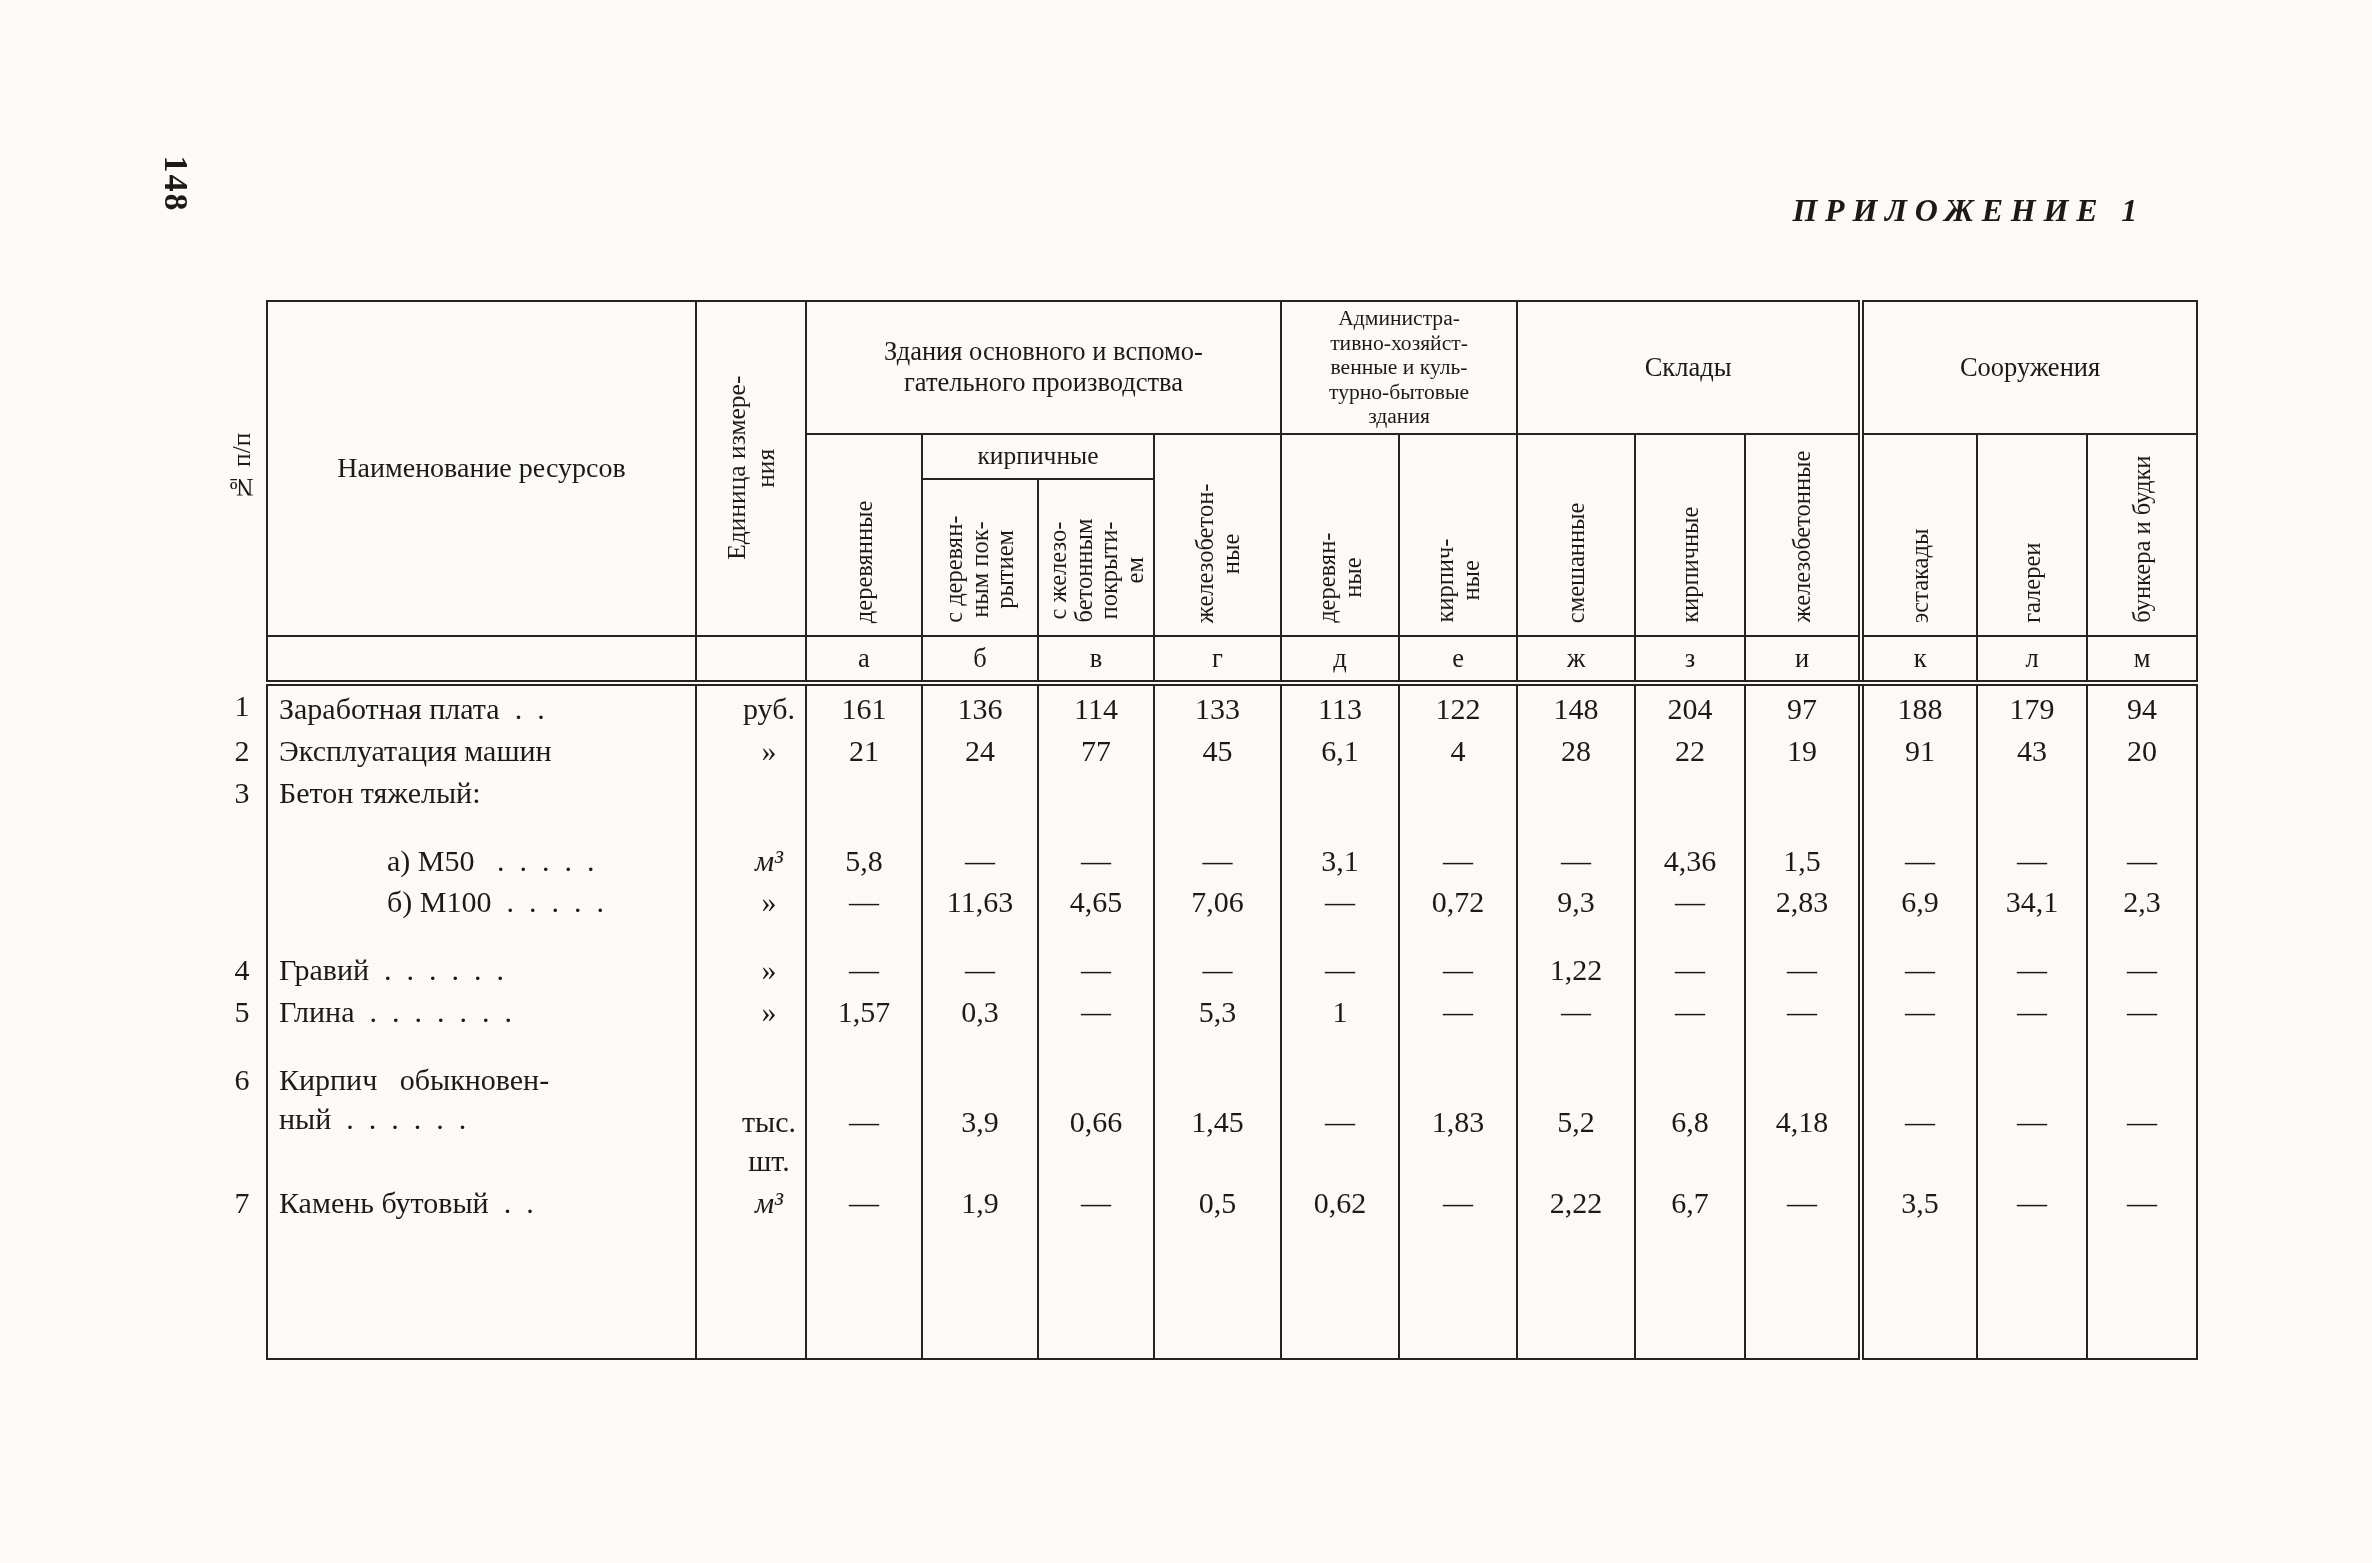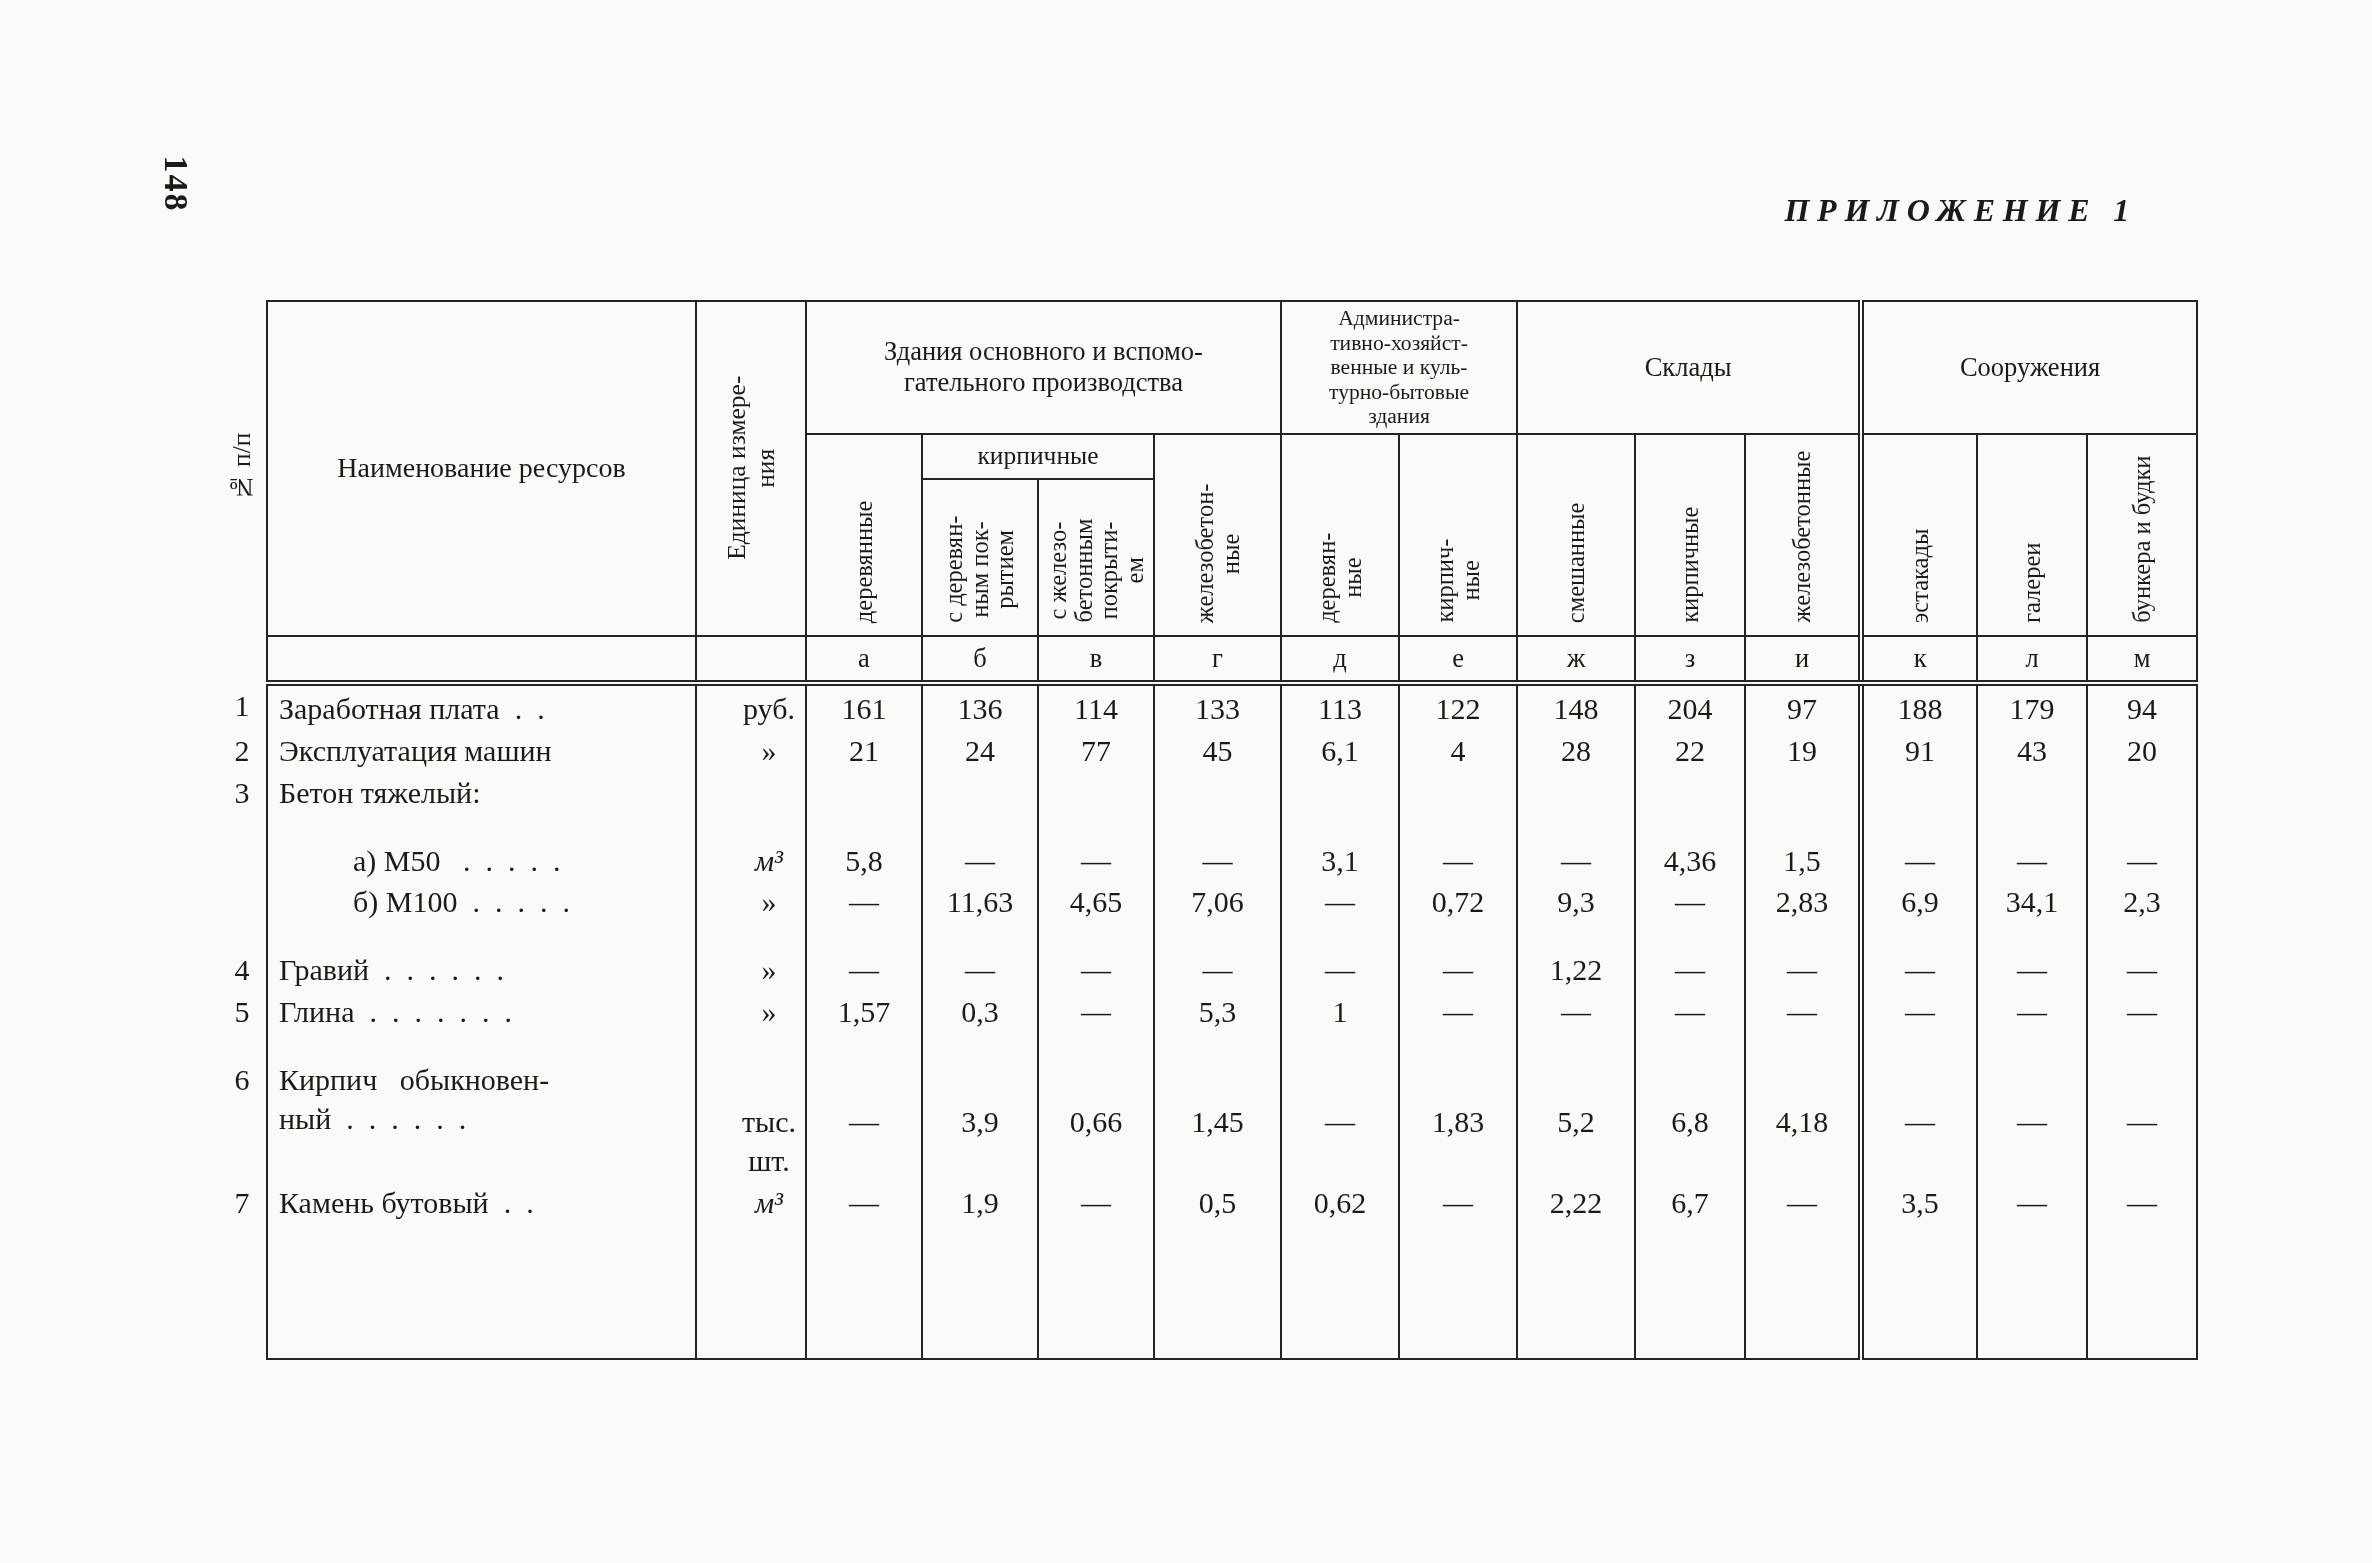--- a/index.html
+++ b/index.html
@@ -6,21 +6,21 @@
   html,body { background:#e9e7e2; }
   body { font-family:"Liberation Serif","DejaVu Serif",serif; color:#1c1a16; }
   .page { position:relative; width:2373px; height:1563px; background:#fbfaf6; overflow:hidden; }
 
   .page-number {
     position:absolute; left:147px; top:165px;
     font-size:34px; font-weight:bold; letter-spacing:2px;
     transform:rotate(90deg); transform-origin:center;
   }
   .appendix {
-    position:absolute; top:192px; right:236px;
+    position:absolute; top:192px; right:228px;
     font-style:italic; font-weight:bold; font-size:32px; letter-spacing:7.8px;
   }
   .doc-title {
     position:absolute; top:241px; left:270px; width:1936px;
     text-align:center; font-weight:bold; font-size:30px;
   }
 
   table.res {
     position:absolute; top:300px; left:218px;
     border-collapse:collapse; table-layout:fixed; width:1976px;
@@ -63,21 +63,21 @@
   }
   .lcell.outside { border-top:none; border-bottom:none; }
 
   
   tbody td {
     font-size:30px; line-height:39px; vertical-align:top; padding-top:2.9px;
     border-right:2px solid #262320;
   }
   .c-num  { text-align:center; }
   .c-name { text-align:left; padding-left:11px; white-space:pre-wrap; }
-  .c-name.indent { padding-left:85px; }
+  .c-name.indent { padding-left:119px; }
   .c-unit { text-align:center; white-space:pre-wrap;padding-left:36px; }
   .c-unit.it { font-style:italic; }
   .c-val  { text-align:center; }
   tr.gap td { padding-top:29px; }
   tr.voff td.c-unit, tr.voff td.c-val { padding-top:71px; }
   tr.filler td { height:137px; border-bottom:2px solid #262320; }
   tr.filler td:first-child { border-bottom:none; }
 </style>
 </head>
 <body>

